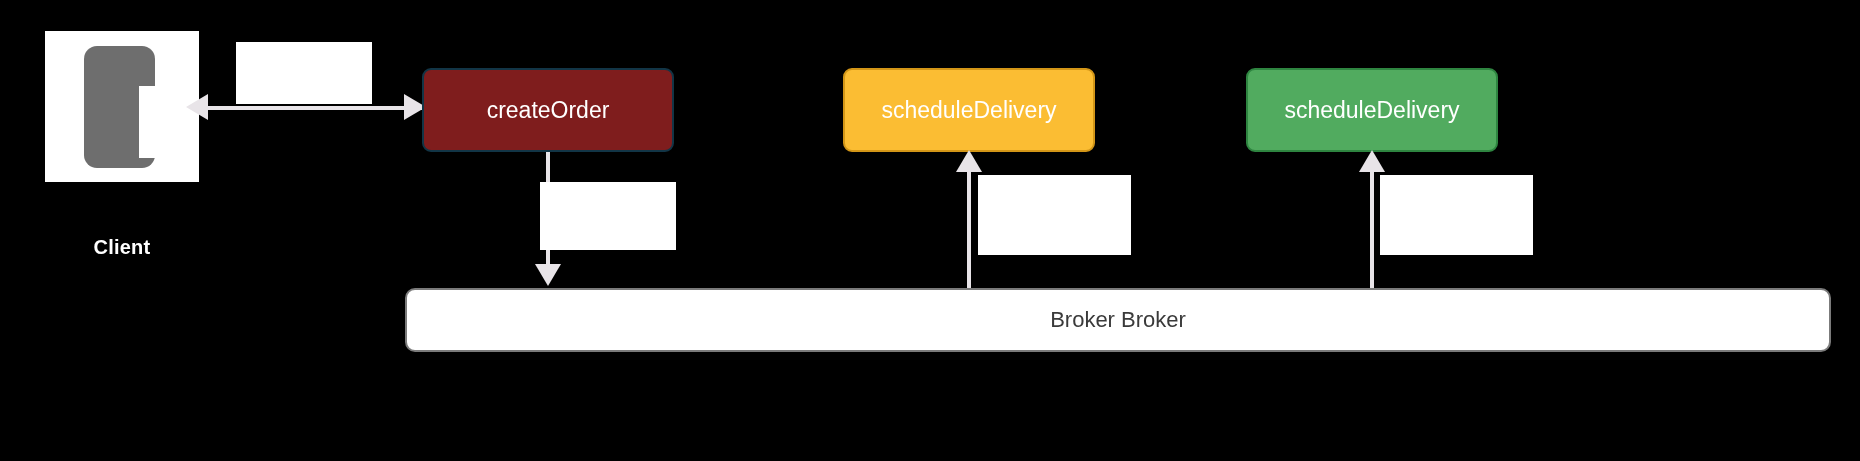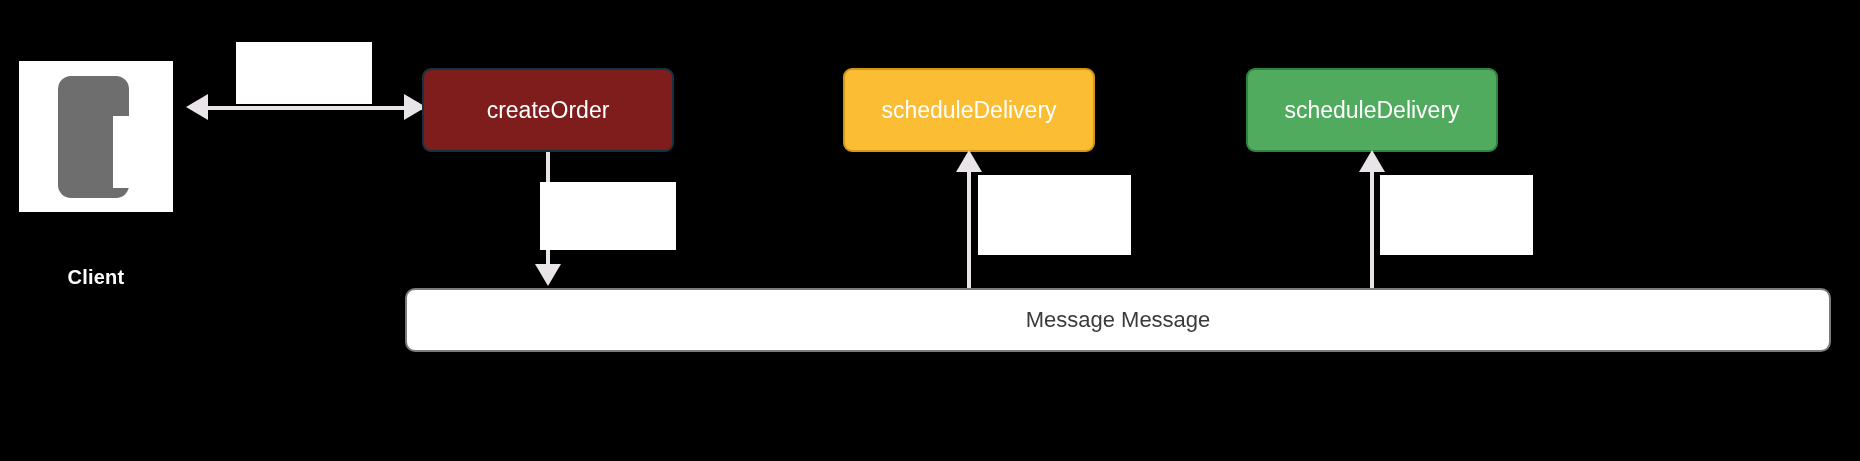--- a/index.html
+++ b/index.html
@@ -14,25 +14,24 @@
     position: relative;
     width: 1860px;
     height: 461px;
     background: #000000;
     overflow: hidden;
   }
 
   
   #client-actor {
     position: absolute;
-    left: 19px;
+    left: 45px;
     top: 31px;
     width: 152px;
     height: 181px;
-    margin-top: 30px;
   }
   #client-icon-plate {
     position: absolute;
     left: 0;
     top: 0;
     width: 154px;
     height: 151px;
     background: #ffffff;
   }
   #phone-icon-outer {
@@ -206,15 +205,15 @@
   <div class="edge-label" id="edge-label-createorder-broker"></div>
 
   <div class="edge-line vertical" style="left:967px; top:168px; height:120px;"></div>
   <div class="arrow-head arrow-up" style="left:956px; top:150px;"></div>
   <div class="edge-label" id="edge-label-broker-inventory"></div>
 
   <div class="edge-line vertical" style="left:1370px; top:168px; height:120px;"></div>
   <div class="arrow-head arrow-up" style="left:1359px; top:150px;"></div>
   <div class="edge-label" id="edge-label-broker-delivery"></div>
 
-  <div id="message-broker">Message Message</div>
+  <div id="message-broker">Broker Broker</div>
 
 </div>
 
 </body></html>

